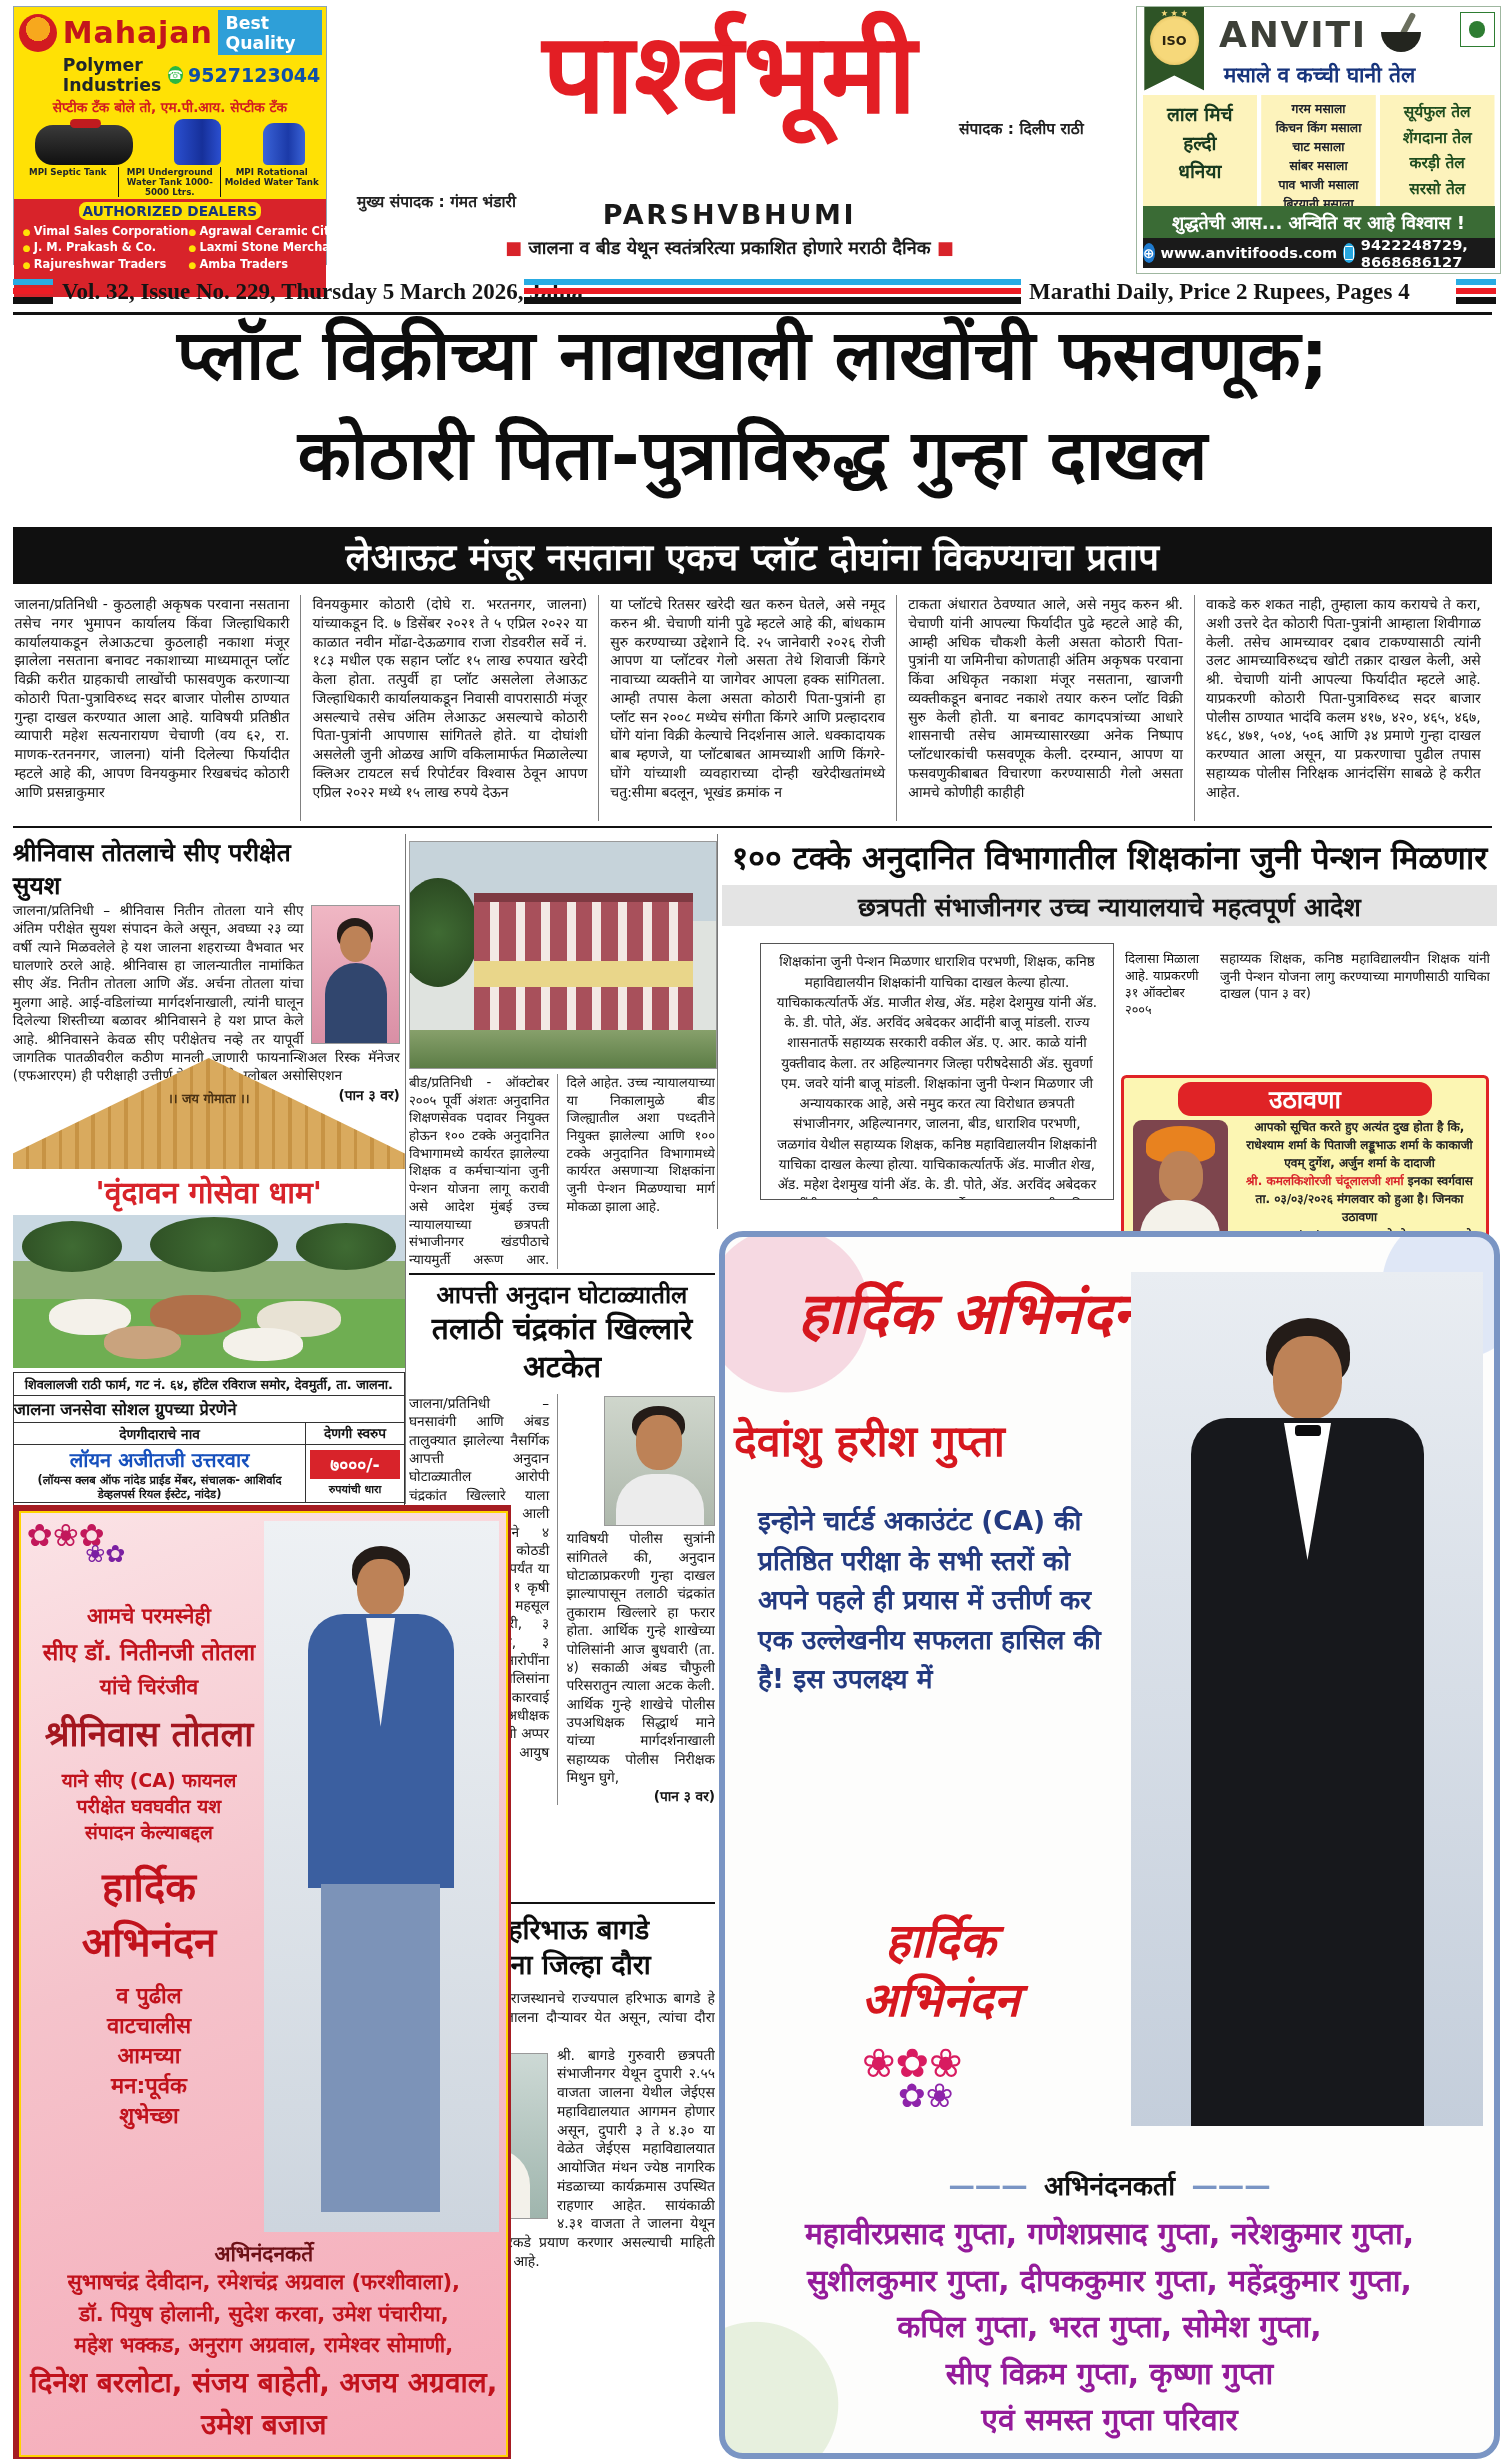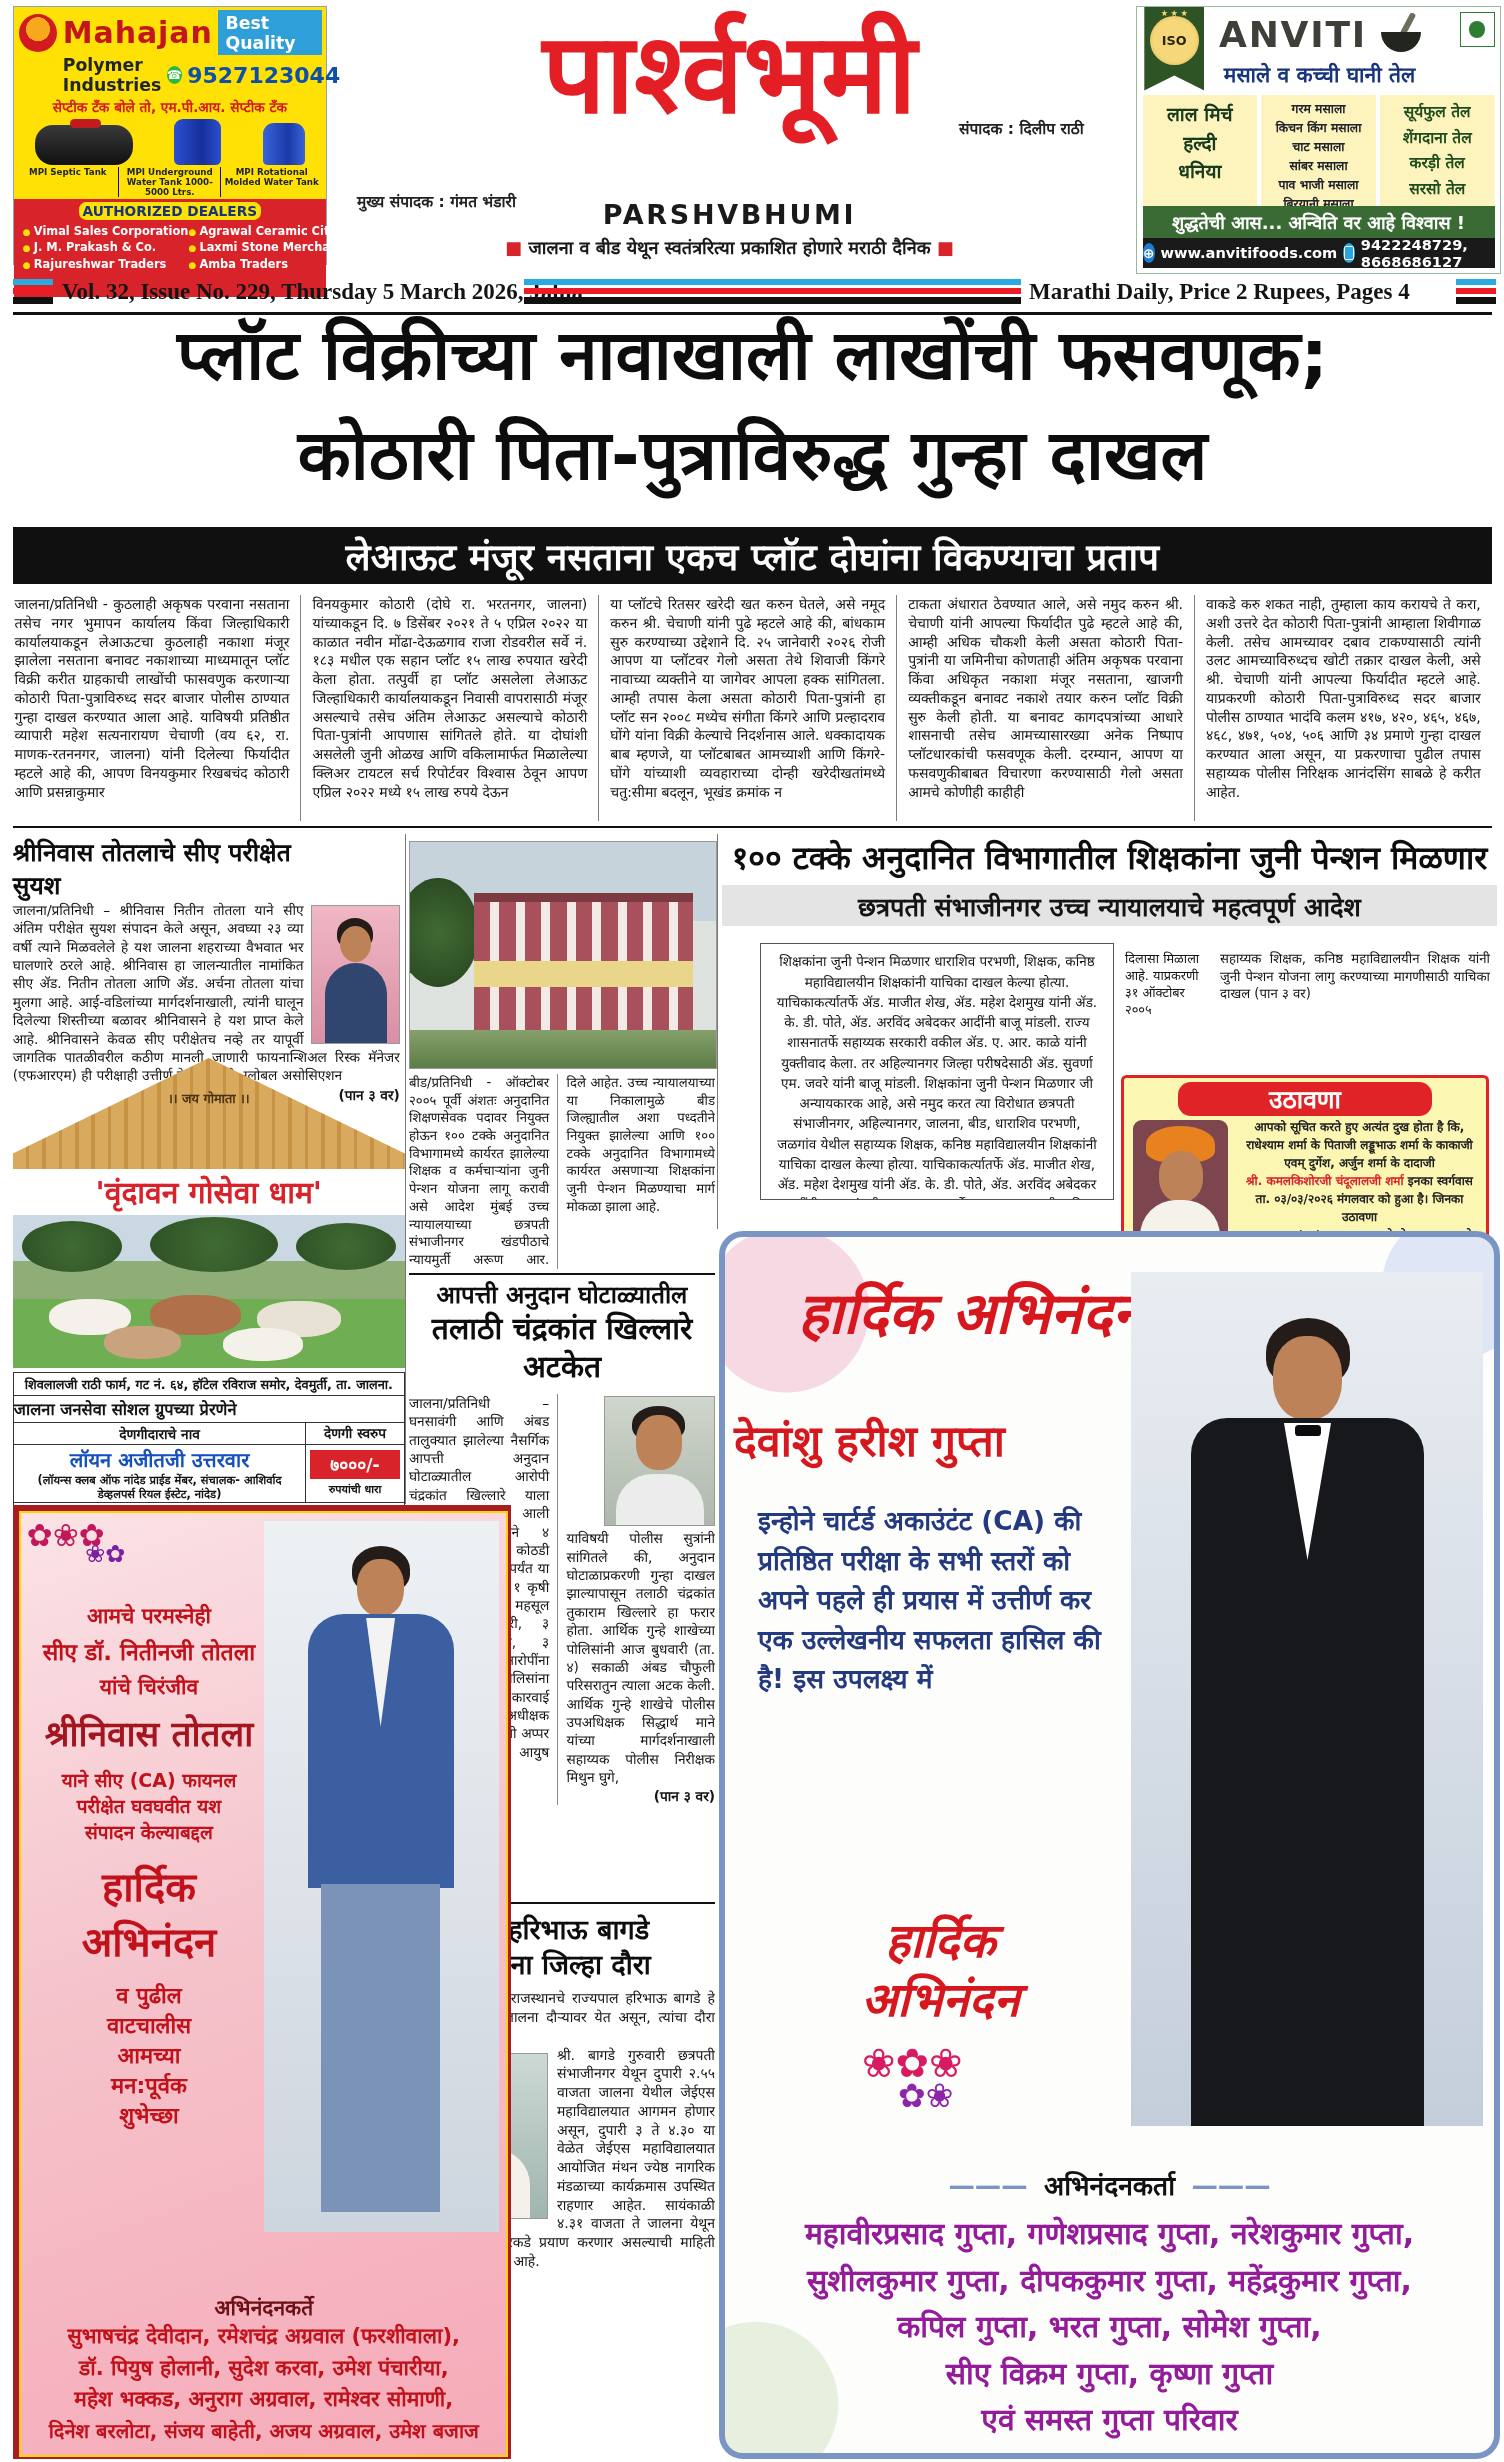--- a/index.html
+++ b/index.html
@@ -15,21 +15,21 @@
   .hrule{position:absolute;background:#111;}
   
   .mahajan{left:12.8px;top:5.5px;width:312px;height:257px;border:1.8px solid #8fa3b5;background:#ffe105;}
   .mh-row1{display:flex;align-items:center;gap:5.5px;padding:3.6px 3.6px 0 5.5px;}
   .mh-logo{width:38px;height:38px;border-radius:50%;background:radial-gradient(circle at 50% 40%,#f7a81d 0 40%,#d21b20 41% 100%);flex:0 0 auto;}
   .mh-brand{color:#c3161c;font-size:30px;font-weight:bold;letter-spacing:0.9px;}
   .mh-q{margin-left:auto;background:#2e9fd8;color:#fff;font-size:17.3px;font-weight:bold;padding:2.7px 7.3px;}
   .mh-row2{display:flex;align-items:center;gap:5.5px;padding:0 5.5px 0 49px;}
   .mh-div{font-size:17.3px;font-weight:bold;color:#20262c;}
   .wa{width:18px;height:18px;border-radius:50%;background:#2bb741;color:#fff;font-size:12px;display:inline-flex;align-items:center;justify-content:center;}
-  .mh-ph{color:#0f4fa8;font-size:22px;font-weight:bold;}
+  .mh-ph{color:#0f4fa8;font-size:19px;font-weight:bold;}
   .mh-tag{color:#d21b20;font-size:13.7px;font-weight:bold;text-align:center;margin-top:1.8px;}
   .mh-tanks{display:flex;align-items:flex-end;justify-content:space-around;height:47px;margin-top:1.8px;}
   .tank-h{width:98px;height:40px;background:linear-gradient(#3a3a3a,#101010);border-radius:18px;position:relative;}
   .tank-h:before{content:"";position:absolute;left:35px;top:-6.4px;width:31px;height:9px;background:#c01b1f;border-radius:4.6px;}
   .tank-v{width:47px;height:46px;background:linear-gradient(90deg,#2b4fd0,#16309a 60%,#2b4fd0);border-radius:9px 9px 5.5px 5.5px;}
   .tank-v2{width:42px;height:42px;background:linear-gradient(90deg,#3a63d8,#1b3aa8 60%,#3a63d8);border-radius:11px 11px 4.6px 4.6px;}
   .mh-labels{display:flex;justify-content:space-between;padding:1.8px 3.6px;}
   .mh-label{font-size:8.7px;font-weight:bold;color:#20262c;text-align:center;flex:1;border-left:1.8px solid #111;line-height:1.15;}
   .mh-label:first-child{border-left:none;}
   .mh-red{background:#d8232a;height:95px;padding-top:3.6px;}
@@ -412,21 +412,21 @@
         <div style="font-size:22px;">वाटचालीस</div>
         <div style="font-size:22px;">आमच्या</div>
         <div style="font-size:22px;">मन:पूर्वक</div>
         <div style="font-size:22px;">शुभेच्छा</div>
       </div>
       <div class="tad-names">
         <div style="font-size:21px;color:#6d1016;">अभिनंदनकर्ते</div>
         <div style="font-size:21px;line-height:1.5;">सुभाषचंद्र देवीदान, रमेशचंद्र अग्रवाल (फरशीवाला),</div>
         <div style="font-size:21px;line-height:1.5;">डॉ. पियुष होलानी, सुदेश करवा, उमेश पंचारीया,</div>
         <div style="font-size:21px;line-height:1.5;">महेश भक्कड, अनुराग अग्रवाल, रामेश्वर सोमाणी,</div>
-        <div style="font-size:20px;line-height:1.5;text-align:center;">दिनेश बरलोटा, संजय बाहेती, अजय अग्रवाल, उमेश बजाज</div>
+        <div style="font-size:28px;line-height:1.5;text-align:center;">दिनेश बरलोटा, संजय बाहेती, अजय अग्रवाल, उमेश बजाज</div>
       </div>
     </div>
   </div>
 
   <div class="abs gad">
     <div class="gad-script">हार्दिक अभिनंदन</div>
     <div class="gad-name">देवांशु हरीश गुप्ता</div>
     <div class="gad-photo">
       <span class="p-hair" style="left:135px;top:46px;width:84px;height:69px;"></span>
       <span class="p-head" style="left:142px;top:64px;width:69px;height:84px;border-radius:45%;"></span>

